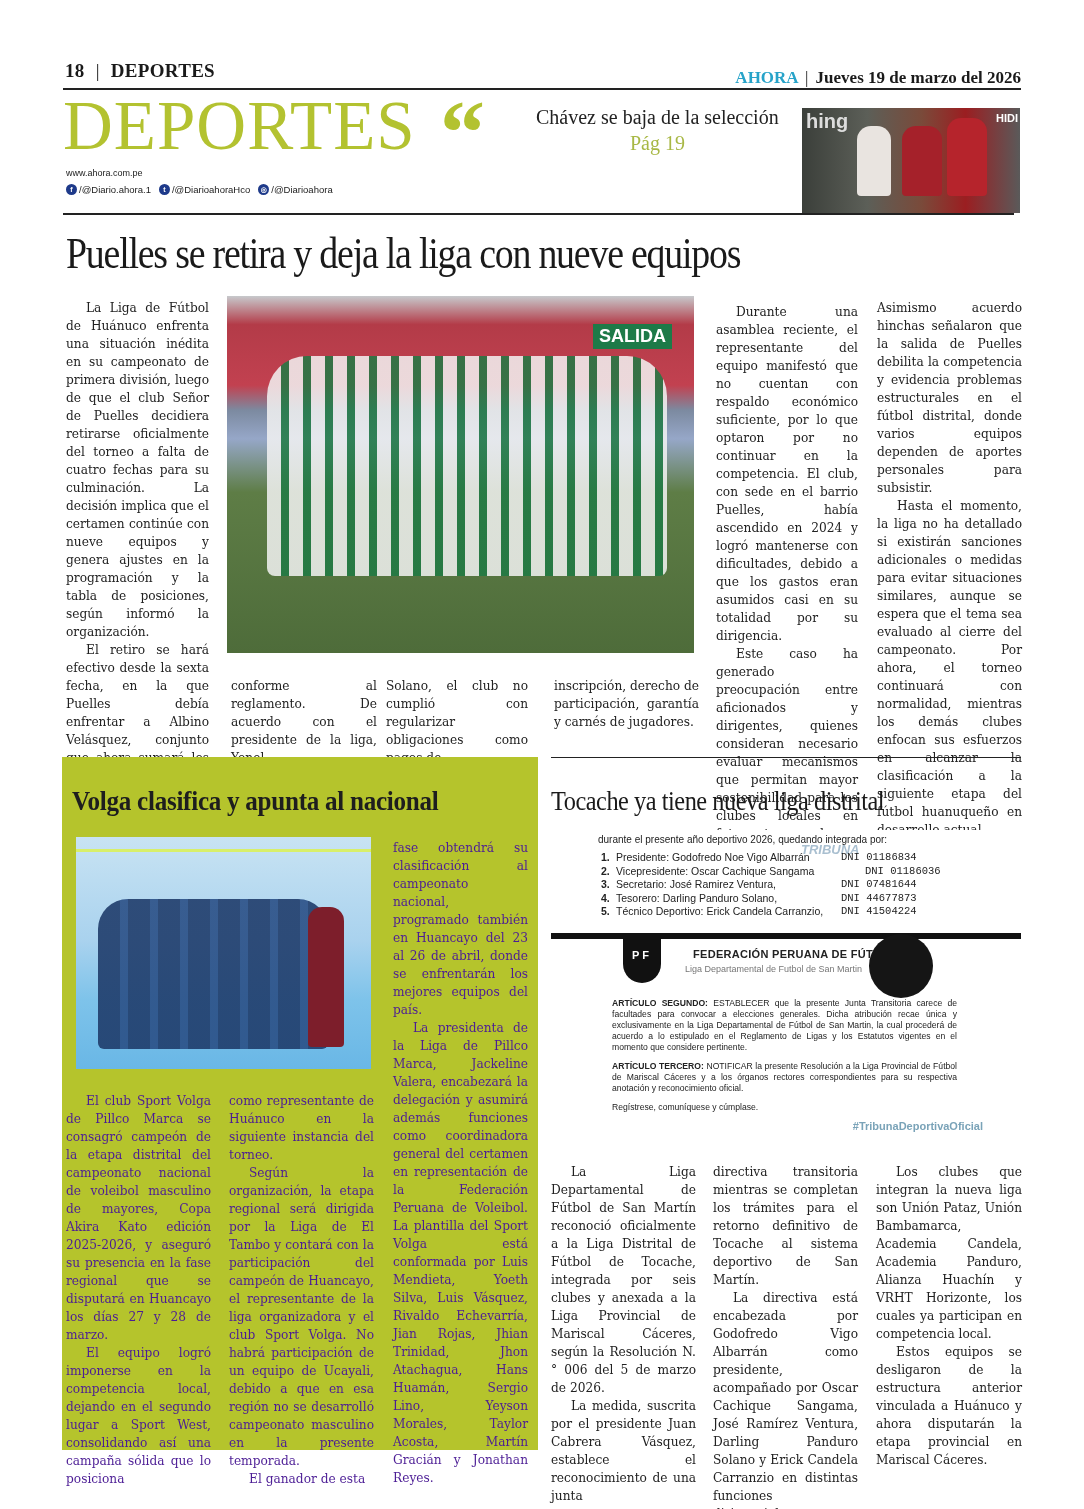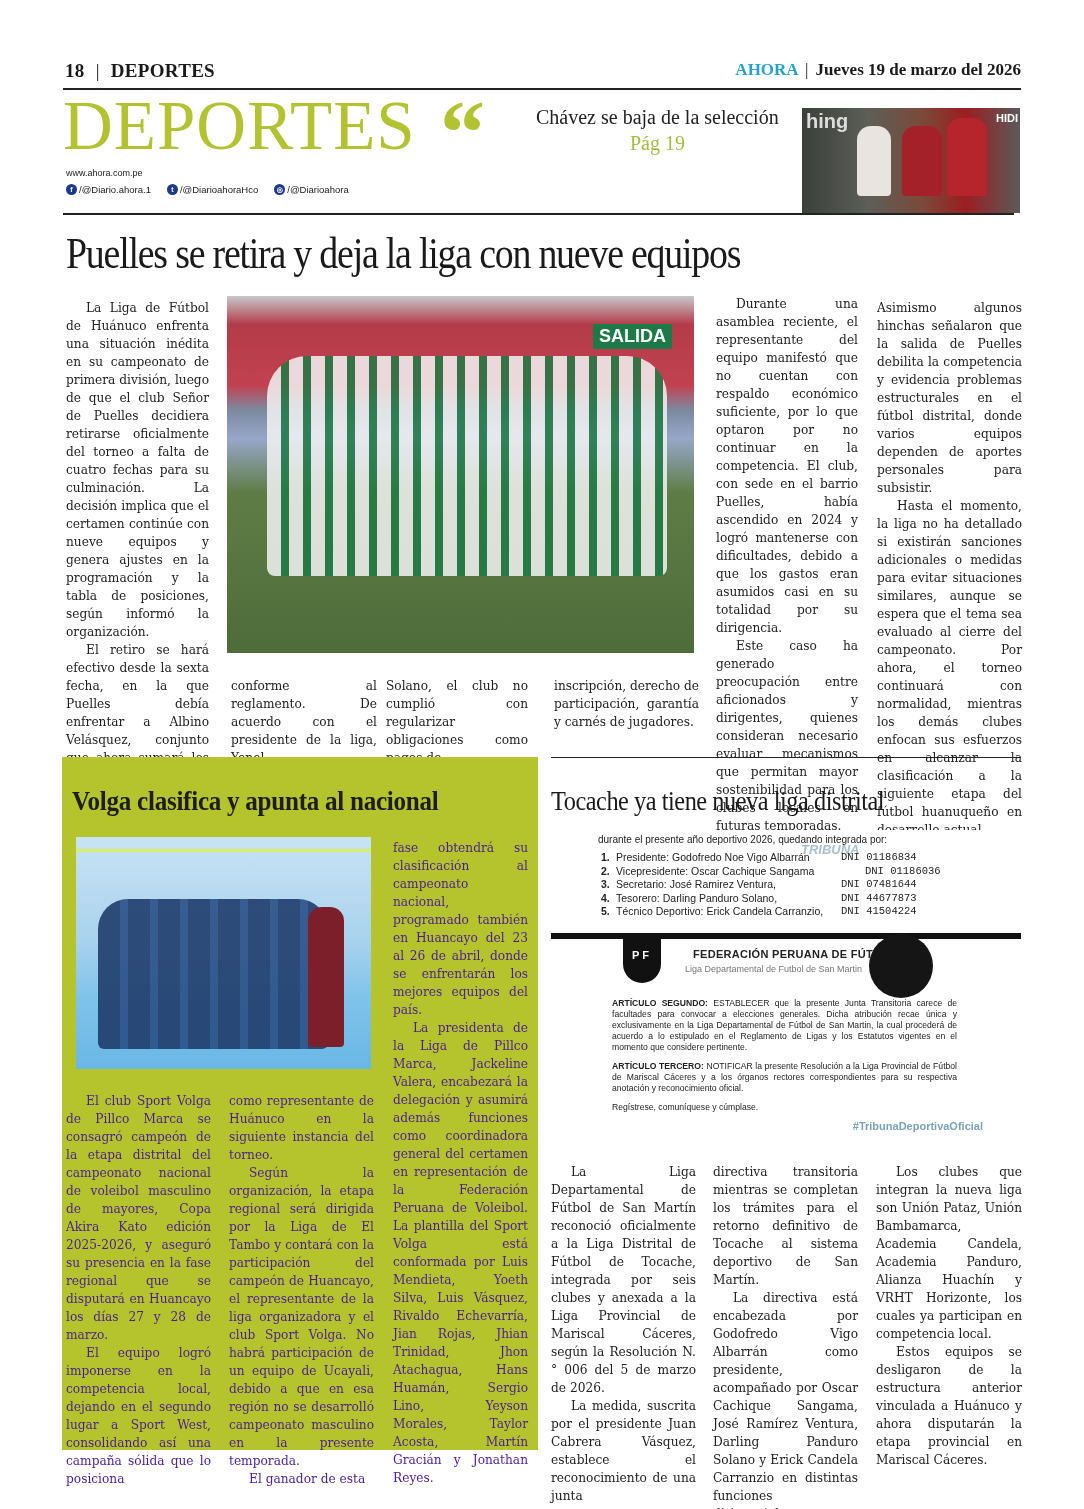--- a/index.html
+++ b/index.html
@@ -1,32 +1,32 @@
 <!DOCTYPE html>
 <html><head>
 <meta charset="utf-8">
 <style>
   * { box-sizing: border-box; margin: 0; padding: 0; }
   body { width: 1084px; height: 1509px; background: #ffffff; position: relative; overflow: hidden; font-family: "DejaVu Serif", serif; color: #1a1a1a; }
   .abs { position: absolute; }
 
   
   .folio-left { left: 65px; top: 60px; font-family: "Liberation Serif", serif; font-weight: bold; font-size: 19px; letter-spacing: 0.3px; }
-  .folio-right { right: 63px; top: 60px; font-family: "Liberation Serif", serif; font-weight: bold; font-size: 17px; }
+  .folio-right { right: 63px; top: 68px; font-family: "Liberation Serif", serif; font-weight: bold; font-size: 17px; }
   .folio-right .brand { color: #27a3c9; }
   .rule { background: #222; height: 2px; }
 
   
   .masthead { left: 63px; top: 92px; font-family: "Liberation Serif", serif; font-size: 69px; color: #b3c230; letter-spacing: 1px; line-height: 1; }
   .quote-mark { left: 440px; top: 88px; font-family: "Liberation Serif", serif; font-size: 90px; color: #b3c230; font-weight: bold; line-height: 1; }
   .teaser-title { left: 536px; top: 106px; font-family: "Liberation Serif", serif; font-size: 20px; color: #222; }
   .teaser-page { left: 630px; top: 132px; font-family: "Liberation Serif", serif; font-size: 20px; color: #a8b845; }
   .teaser-photo { left: 802px; top: 108px; width: 218px; height: 105px; overflow: hidden; background: linear-gradient(90deg,#3b3f3a 0%,#5c5f58 30%,#7a4a3a 55%,#9b1e21 75%,#5a5a5a 100%); }
   .website { left: 66px; top: 168px; font-family: "Liberation Sans", sans-serif; font-size: 9px; color: #222; }
-  .socials { left: 66px; top: 184px; font-family: "Liberation Sans", sans-serif; font-size: 9.5px; color: #222; display: flex; gap: 16px; align-items: center; }
+  .socials { left: 66px; top: 184px; font-family: "Liberation Sans", sans-serif; font-size: 9.5px; color: #222; display: flex; gap: 8px; align-items: center; }
   .socials .s { display: flex; align-items: center; gap: 2px; }
   .soc-icon { width: 11px; height: 11px; border-radius: 50%; background: #1e3a8a; display: inline-flex; align-items: center; justify-content: center; color: #fff; font-size: 7px; font-weight: bold; }
 
   
   .headline { left: 66px; top: 228px; font-family: "Liberation Serif", serif; font-size: 44px; letter-spacing: -1.4px; transform: scaleX(0.86); transform-origin: left top; color: #1a1a1a; white-space: nowrap; }
 
   
   .col { font-family: "DejaVu Serif", serif; font-size: 12.2px; line-height: 18px; text-align: justify; color: #222; }
   .col p { text-indent: 20px; }
   .col p.noindent { text-indent: 0; }
@@ -127,26 +127,26 @@
 <div class="abs col" style="left:231px;top:677px;width:146px;">
   <p class="noindent">conforme al reglamento. De acuerdo con el presidente de la liga, Yonel</p>
 </div>
 <div class="abs col" style="left:386px;top:677px;width:142px;">
   <p class="noindent">Solano, el club no cumplió con regularizar obligaciones como pagos de</p>
 </div>
 <div class="abs col" style="left:554px;top:677px;width:145px;">
   <p class="noindent">inscripción, derecho de participación, garantía y carnés de jugadores.</p>
 </div>
 
-<div class="abs col" style="left:716px;top:295px;width:142px;">
+<div class="abs col" style="left:716px;top:303px;width:142px;">
   <p>Durante una asamblea reciente, el representante del equipo manifestó que no cuentan con respaldo económico suficiente, por lo que optaron por no continuar en la competencia. El club, con sede en el barrio Puelles, había ascendido en 2024 y logró mantenerse con dificultades, debido a que los gastos eran asumidos casi en su totalidad por su dirigencia.</p>
   <p>Este caso ha generado preocupación entre aficionados y dirigentes, quienes consideran necesario evaluar mecanismos que permitan mayor sostenibilidad para los clubes locales en futuras temporadas.</p>
 </div>
 <div class="abs col" style="left:877px;top:299px;width:145px;">
-  <p class="noindent">Asimismo algunos hinchas señalaron que la salida de Puelles debilita la competencia y evidencia problemas estructurales en el fútbol distrital, donde varios equipos dependen de aportes personales para subsistir.</p>
+  <p class="noindent">Asimismo acuerdo hinchas señalaron que la salida de Puelles debilita la competencia y evidencia problemas estructurales en el fútbol distrital, donde varios equipos dependen de aportes personales para subsistir.</p>
   <p>Hasta el momento, la liga no ha detallado si existirán sanciones adicionales o medidas para evitar situaciones similares, aunque se espera que el tema sea evaluado al cierre del campeonato. Por ahora, el torneo continuará con normalidad, mientras los demás clubes enfocan sus esfuerzos en alcanzar la clasificación a la siguiente etapa del fútbol huanuqueño en desarrollo actual.</p>
 </div>
 
 <div class="abs green-box"></div>
 <div class="abs green-title">Volga clasifica y apunta al nacional</div>
 <div class="abs photo volley-photo">
   <div class="net"></div>
   <div class="team"></div>
   <div style="position:absolute;left:232px;top:70px;width:36px;height:140px;background:#7d1e2b;border-radius:14px 14px 4px 4px;"></div>
 </div>

